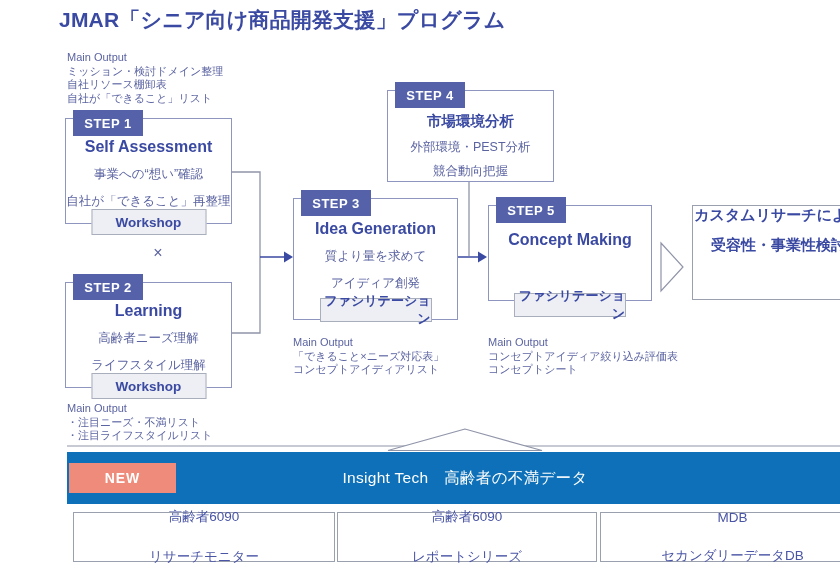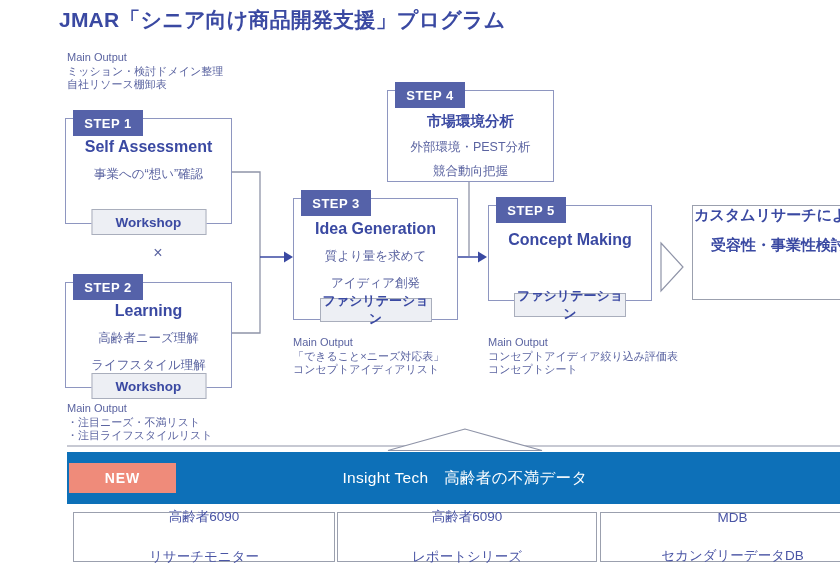--- a/index.html
+++ b/index.html
@@ -13,21 +13,21 @@
   .title{position:absolute;left:14px;top:6px;font-size:21px;font-weight:bold;color:var(--accent);letter-spacing:.2px;}
   .note{position:absolute;color:var(--body-text);font-size:11px;line-height:13.5px;}
   .step-box{position:absolute;background:#fff;border:1.3px solid var(--box-border);text-align:center;}
   .step-badge{position:absolute;left:7px;top:-9px;width:70px;height:26px;background:var(--badge-bg);
               color:#fff;font-weight:bold;font-size:13px;display:flex;align-items:center;justify-content:center;letter-spacing:.5px;}
   .step-name{font-weight:bold;color:var(--accent);font-size:16px;margin-top:19px;}
   .step-name-sm{font-size:14.5px;}
   .step-line{color:var(--body-text);font-size:12.5px;margin-top:10px;}
   .chip{position:absolute;left:50%;transform:translateX(-50%);background:var(--chip-bg);
         border:1px solid var(--chip-border);color:var(--accent);font-weight:bold;
-        display:flex;align-items:center;justify-content:center;}
+        display:flex;align-items:center;justify-content:center;text-align:right;}
   .times{position:absolute;left:96px;top:244px;width:34px;text-align:center;color:var(--body-text);font-size:16px;}
   .final-box{position:absolute;left:647px;top:205px;width:171px;height:93px;border:1px solid var(--gray-border);
              background:#fff;display:flex;flex-direction:column;align-items:center;gap:11px;
              color:var(--accent);font-weight:bold;font-size:15px;}
   .bar{position:absolute;left:22px;top:452px;width:796px;height:52px;background:var(--bar-blue);}
   .bar-label{width:100%;height:100%;display:flex;align-items:center;justify-content:center;
              color:#fff;font-size:15.5px;letter-spacing:.3px;}
   .new-badge{position:absolute;left:2px;top:11px;width:107px;height:30px;background:var(--new-badge);
              color:#fff;font-weight:bold;font-size:14px;display:flex;align-items:center;justify-content:center;letter-spacing:1px;}
   .src-box{position:absolute;top:512px;height:48px;border:1px solid var(--gray-border);background:#fff;
@@ -51,26 +51,28 @@
     <polygon points="433,251.5 442,257 433,262.5" fill="#3a49a2"></polygon>
     <path d="M22 446 H818" fill="none" stroke="#8f94a8" stroke-width="1.2"></path>
     <polygon points="420,429 343,450.5 497,450.5" fill="#ffffff" stroke="#8f94a8" stroke-width="1.2"></polygon>
     <polygon points="616,243 638,267 616,291" fill="#ffffff" stroke="#8f94a8" stroke-width="1.2"></polygon>
   </svg>
 
   <div class="note" style="left:22px;top:51px">
     <div class="nh">Main Output</div>
     <div>ミッション・検討ドメイン整理</div>
     <div>自社リソース棚卸表</div>
+    <div>自社が「できること」リスト</div>
   </div>
 
   <div class="step-box" style="left:20px;top:118px;width:165px;height:104px">
     <div class="step-badge">STEP 1</div>
     <div class="step-name">Self Assessment</div>
     <div class="step-line">事業への“想い”確認</div>
+    <div class="step-line">自社が「できること」再整理</div>
     <div class="chip" style="bottom:-12px;width:113px;height:24px;font-size:13.5px">Workshop</div>
   </div>
 
   <div class="times">×</div>
 
   <div class="step-box" style="left:20px;top:282px;width:165px;height:104px">
     <div class="step-badge">STEP 2</div>
     <div class="step-name">Learning</div>
     <div class="step-line">高齢者ニーズ理解</div>
     <div class="step-line">ライフスタイル理解</div>

